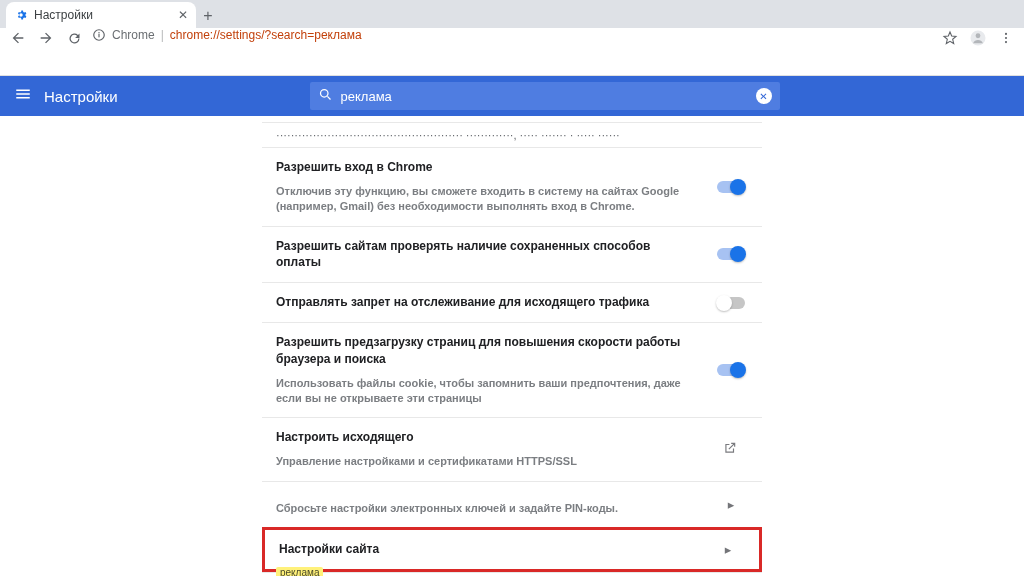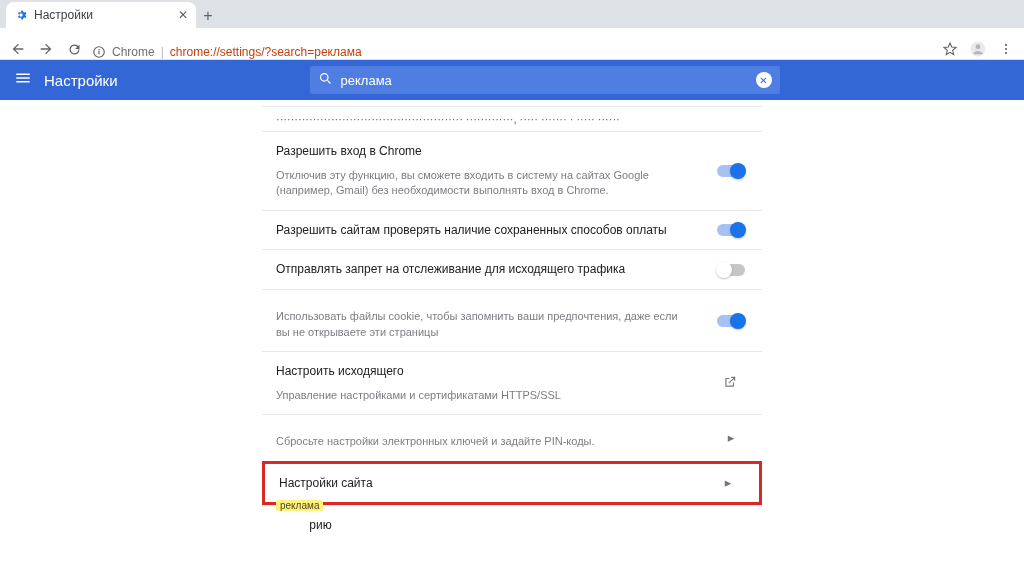--- a/index.html
+++ b/index.html
@@ -10,21 +10,21 @@
     .window-btn { width: 24px; height: 16px; background: #e7e7e5; border: 1px solid #c3c4c0; border-radius: 2px; display: flex; align-items: center; justify-content: center; font-size: 9px; color: #5a5b58; cursor: pointer; }
 
     
     .tab-strip { height: 28px; background: #dee1e6; display: flex; align-items: flex-end; padding: 0 6px; position: relative; top: 0; }
     .tab { display: flex; align-items: center; background: #fff; height: 26px; padding: 0 8px; border-radius: 8px 8px 0 0; min-width: 190px; font-size: 12px; color: #3c4043; gap: 6px; }
     .tab-favicon { width: 14px; height: 14px; display: inline-block; }
     .tab-close { margin-left: auto; font-size: 12px; color: #5f6368; cursor: pointer; }
     .new-tab-btn { width: 24px; height: 24px; display: flex; align-items: center; justify-content: center; color: #5f6368; font-size: 16px; cursor: pointer; }
 
     
-    .toolbar { height: 32px; background: #fff; display: flex; align-items: flex-end; padding: 0 8px; gap: 8px; border-bottom: 1px solid #e0e0e0; }
+    .toolbar { height: 48px; background: #fff; display: flex; align-items: flex-start; padding: 0 8px; gap: 8px; border-bottom: 1px solid #e0e0e0; }
     .nav-btn { width: 20px; height: 20px; display: flex; align-items: center; justify-content: center; color: #5f6368; cursor: pointer; }
     .address-area { flex: 1; display: flex; align-items: center; gap: 6px; font-size: 12px; color: #5f6368; }
     .secure-icon { width: 14px; height: 14px; }
     .omnibox-host { color: #6b6f73; }
     .omnibox-sep { color: #b8b9bb; }
     .omnibox-path { color: #c2410c; }
     .star-btn, .profile-btn, .menu-btn { width: 20px; height: 20px; display: flex; align-items: center; justify-content: center; color: #5f6368; cursor: pointer; }
 
     
     .settings-header { height: 40px; background: #3367d6; display: flex; align-items: center; padding: 0 14px; gap: 12px; }
@@ -36,21 +36,21 @@
     .search-input { flex: 1; border: none; background: transparent; color: #fff; font-size: 13px; outline: none; }
     .search-input::placeholder { color: #c8d5f2; }
     .clear-btn { width: 16px; height: 16px; background: #fff; border-radius: 50%; display: flex; align-items: center; justify-content: center; font-size: 10px; color: #3367d6; cursor: pointer; }
 
     
     .content-area { display: flex; justify-content: center; background: #fff; }
     .settings-card { width: 500px; padding-top: 6px; }
 
     .setting-row { border-top: 1px solid #e8e8e8; padding: 11px 14px; display: flex; align-items: center; position: relative; }
     .setting-row:first-child { border-top: none; }
-    .setting-text { flex: 1; padding-right: 20px; }
+    .setting-text { flex: 1; padding-right: 20px; font-weight: bold; }
     .setting-title { font-size: 12px; color: #202124; line-height: 1.4; }
     .setting-desc { font-size: 11px; color: #7b7e82; line-height: 1.4; margin-top: 8px; }
     .setting-action { width: 34px; display: flex; align-items: center; justify-content: center; }
 
     .toggle { width: 28px; height: 12px; border-radius: 6px; position: relative; cursor: pointer; }
     .toggle-on { background: #a7c2f2; }
     .toggle-on::after { content: ""; position: absolute; right: -1px; top: -2px; width: 16px; height: 16px; border-radius: 50%; background: #1a73e8; box-shadow: 0 1px 2px rgba(0,0,0,0.25); }
     .toggle-off { background: #c6c6c6; }
     .toggle-off::after { content: ""; position: absolute; left: -1px; top: -2px; width: 16px; height: 16px; border-radius: 50%; background: #fff; box-shadow: 0 1px 2px rgba(0,0,0,0.25); }
 
@@ -183,20 +183,21 @@
       <div class="setting-text">
         <div class="setting-title">Отправлять запрет на отслеживание для исходящего трафика</div>
       </div>
       <div class="setting-action">
           <div class="toggle toggle-off"></div>
         </div>
     </div>
 
     <div class="setting-row">
       <div class="setting-text">
+        <div class="setting-title">Разрешить предзагрузку страниц для повышения скорости работы браузера и поиска</div>
         <div class="setting-desc">Использовать файлы cookie, чтобы запомнить ваши предпочтения, даже если вы не открываете эти страницы</div>
       </div>
       <div class="setting-action">
           <div class="toggle toggle-on"></div>
         </div>
     </div>
 
     <div class="setting-row">
       <div class="setting-text">
         <div class="setting-title">Настроить исходящего</div>

